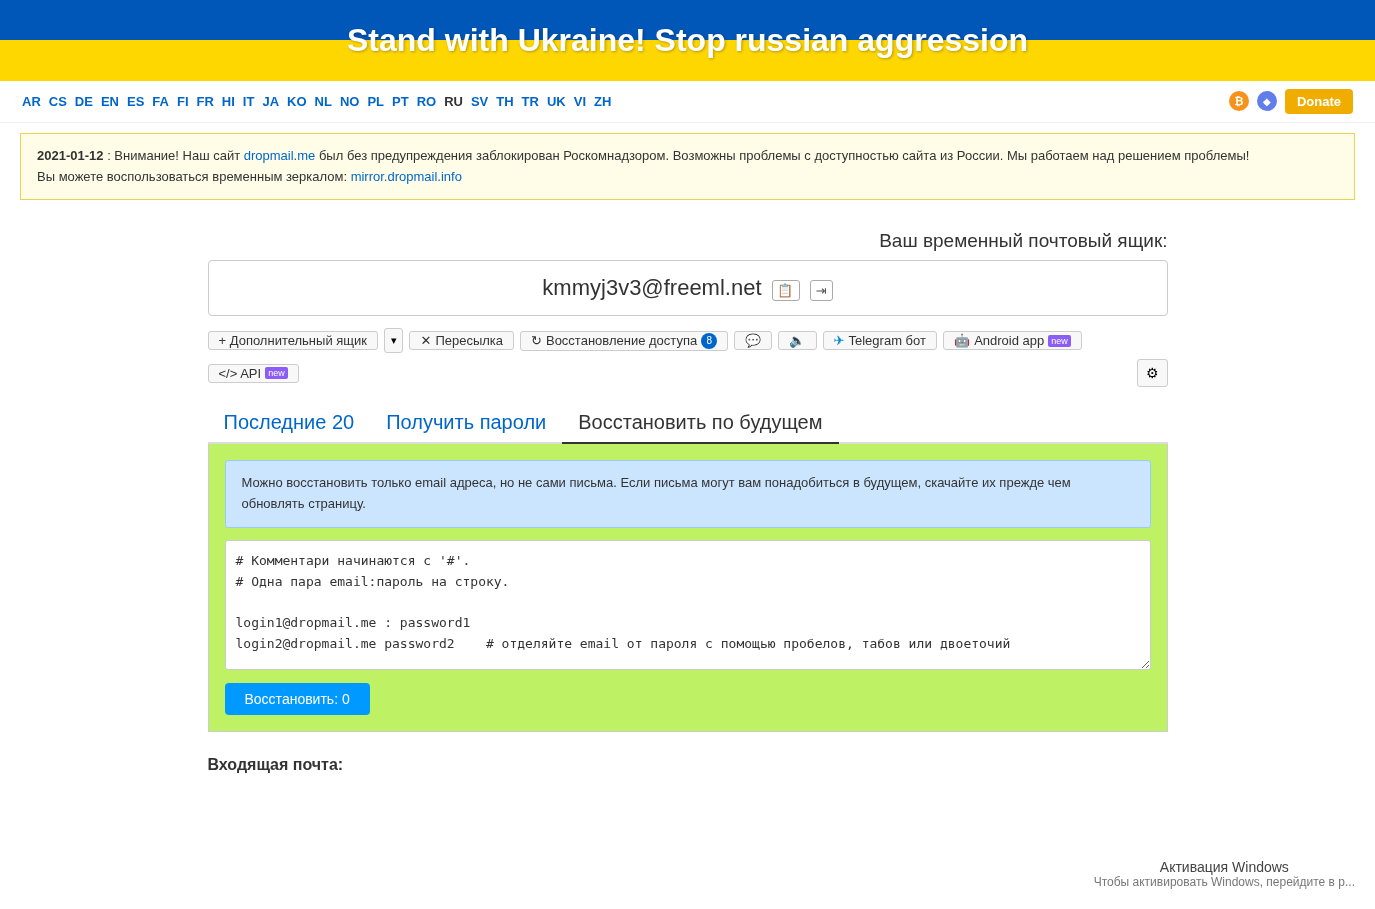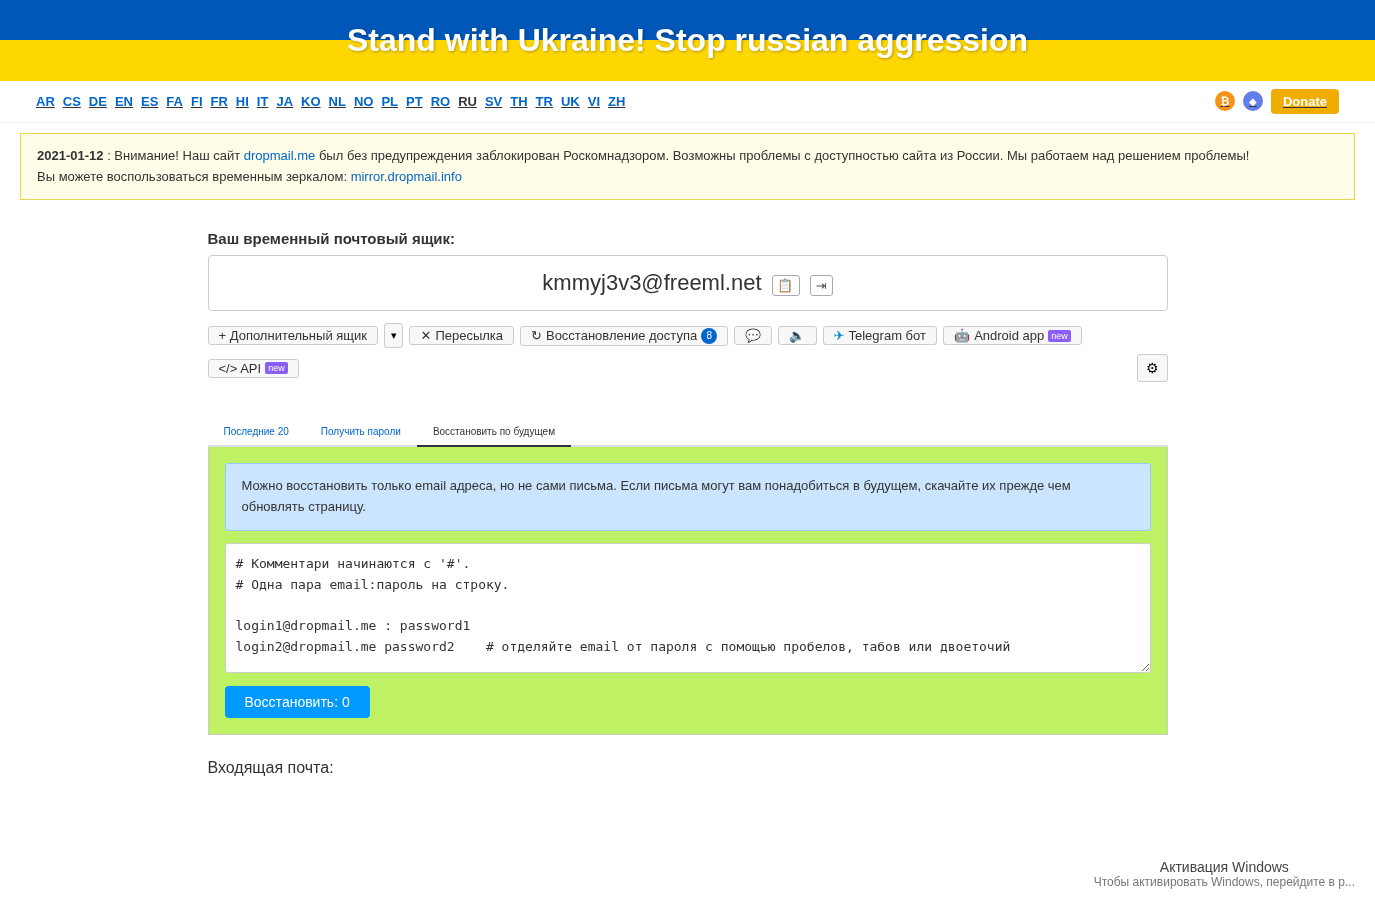--- a/index.html
+++ b/index.html
@@ -23,23 +23,22 @@
       color: #fff;
       text-shadow: 1px 1px 3px rgba(0,0,0,0.3);
       line-height: 1.4;
     }
 
     
     .nav-bar {
       display: flex;
       align-items: center;
       justify-content: space-between;
-      padding: 8px 36px;
+      padding: 8px 22px;
       border-bottom: 1px solid #eee;
-      text-decoration: underline;
     }
     .lang-links {
       display: flex;
       gap: 8px;
       flex-wrap: wrap;
     }
     .lang-link {
       color: #0066cc;
       text-decoration: none;
       font-size: 13px;
@@ -109,23 +108,24 @@
 
     .page-title {
       font-size: 38px;
       font-weight: 300;
       color: #333;
       text-align: center;
       margin: 20px 0 16px 0;
     }
 
     .mailbox-label {
-      font-weight: bold;
-      font-size: 15px;
+      font-weight: normal;
+      font-size: 19px;
       margin-bottom: 8px;
+      text-align: right;
     }
 
     .email-display-box {
       border: 1px solid #ccc;
       border-radius: 4px;
       padding: 14px 20px;
       text-align: center;
       font-size: 22px;
       color: #333;
       margin-bottom: 12px;
@@ -203,26 +203,25 @@
 
     
     .tabs {
       display: flex;
       border-bottom: 2px solid #ddd;
       margin-bottom: 0;
     }
     .tab {
       padding: 8px 16px;
       cursor: pointer;
-      font-size: 10px;
+      font-size: 20px;
       color: #0066cc;
       border-bottom: 2px solid transparent;
       margin-bottom: -2px;
       text-decoration: none;
-      margin-top: 20px;
     }
     .tab.active {
       color: #333;
       border-bottom: 2px solid #333;
       font-weight: normal;
     }
 
     
     .tab-content {
       border: 1px solid #ccc;
@@ -260,21 +259,21 @@
       border: none;
       padding: 8px 20px;
       border-radius: 4px;
       font-size: 14px;
       cursor: pointer;
       margin-top: 10px;
     }
 
     
     .incoming-label {
-      font-weight: normal;
+      font-weight: bold;
       font-size: 16px;
       margin-top: 20px;
     }
 
     
     .windows-activation {
       position: fixed;
       bottom: 20px;
       right: 20px;
       font-size: 13px;

